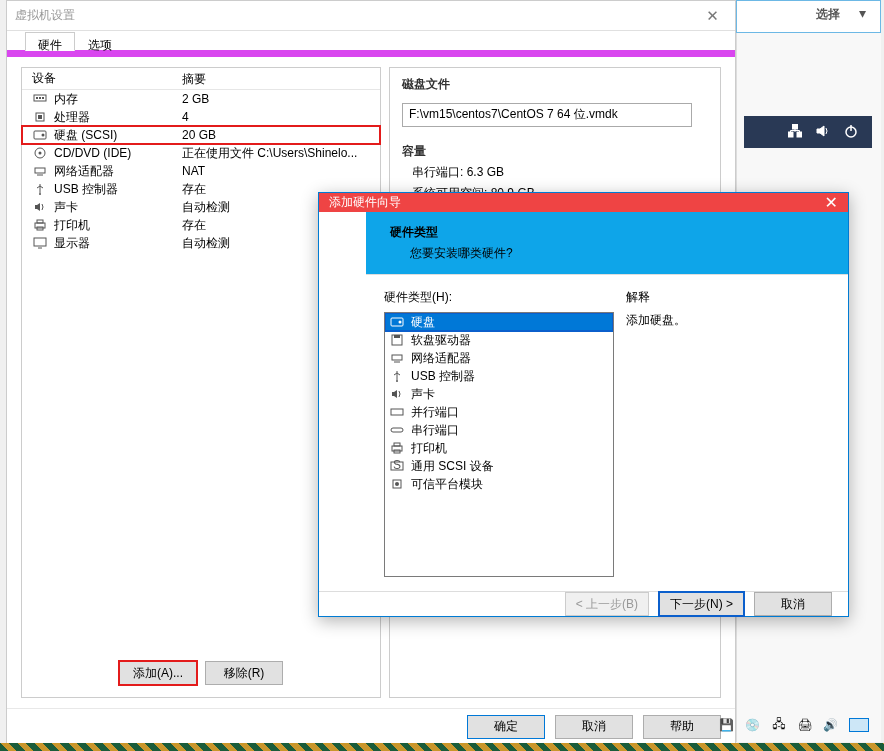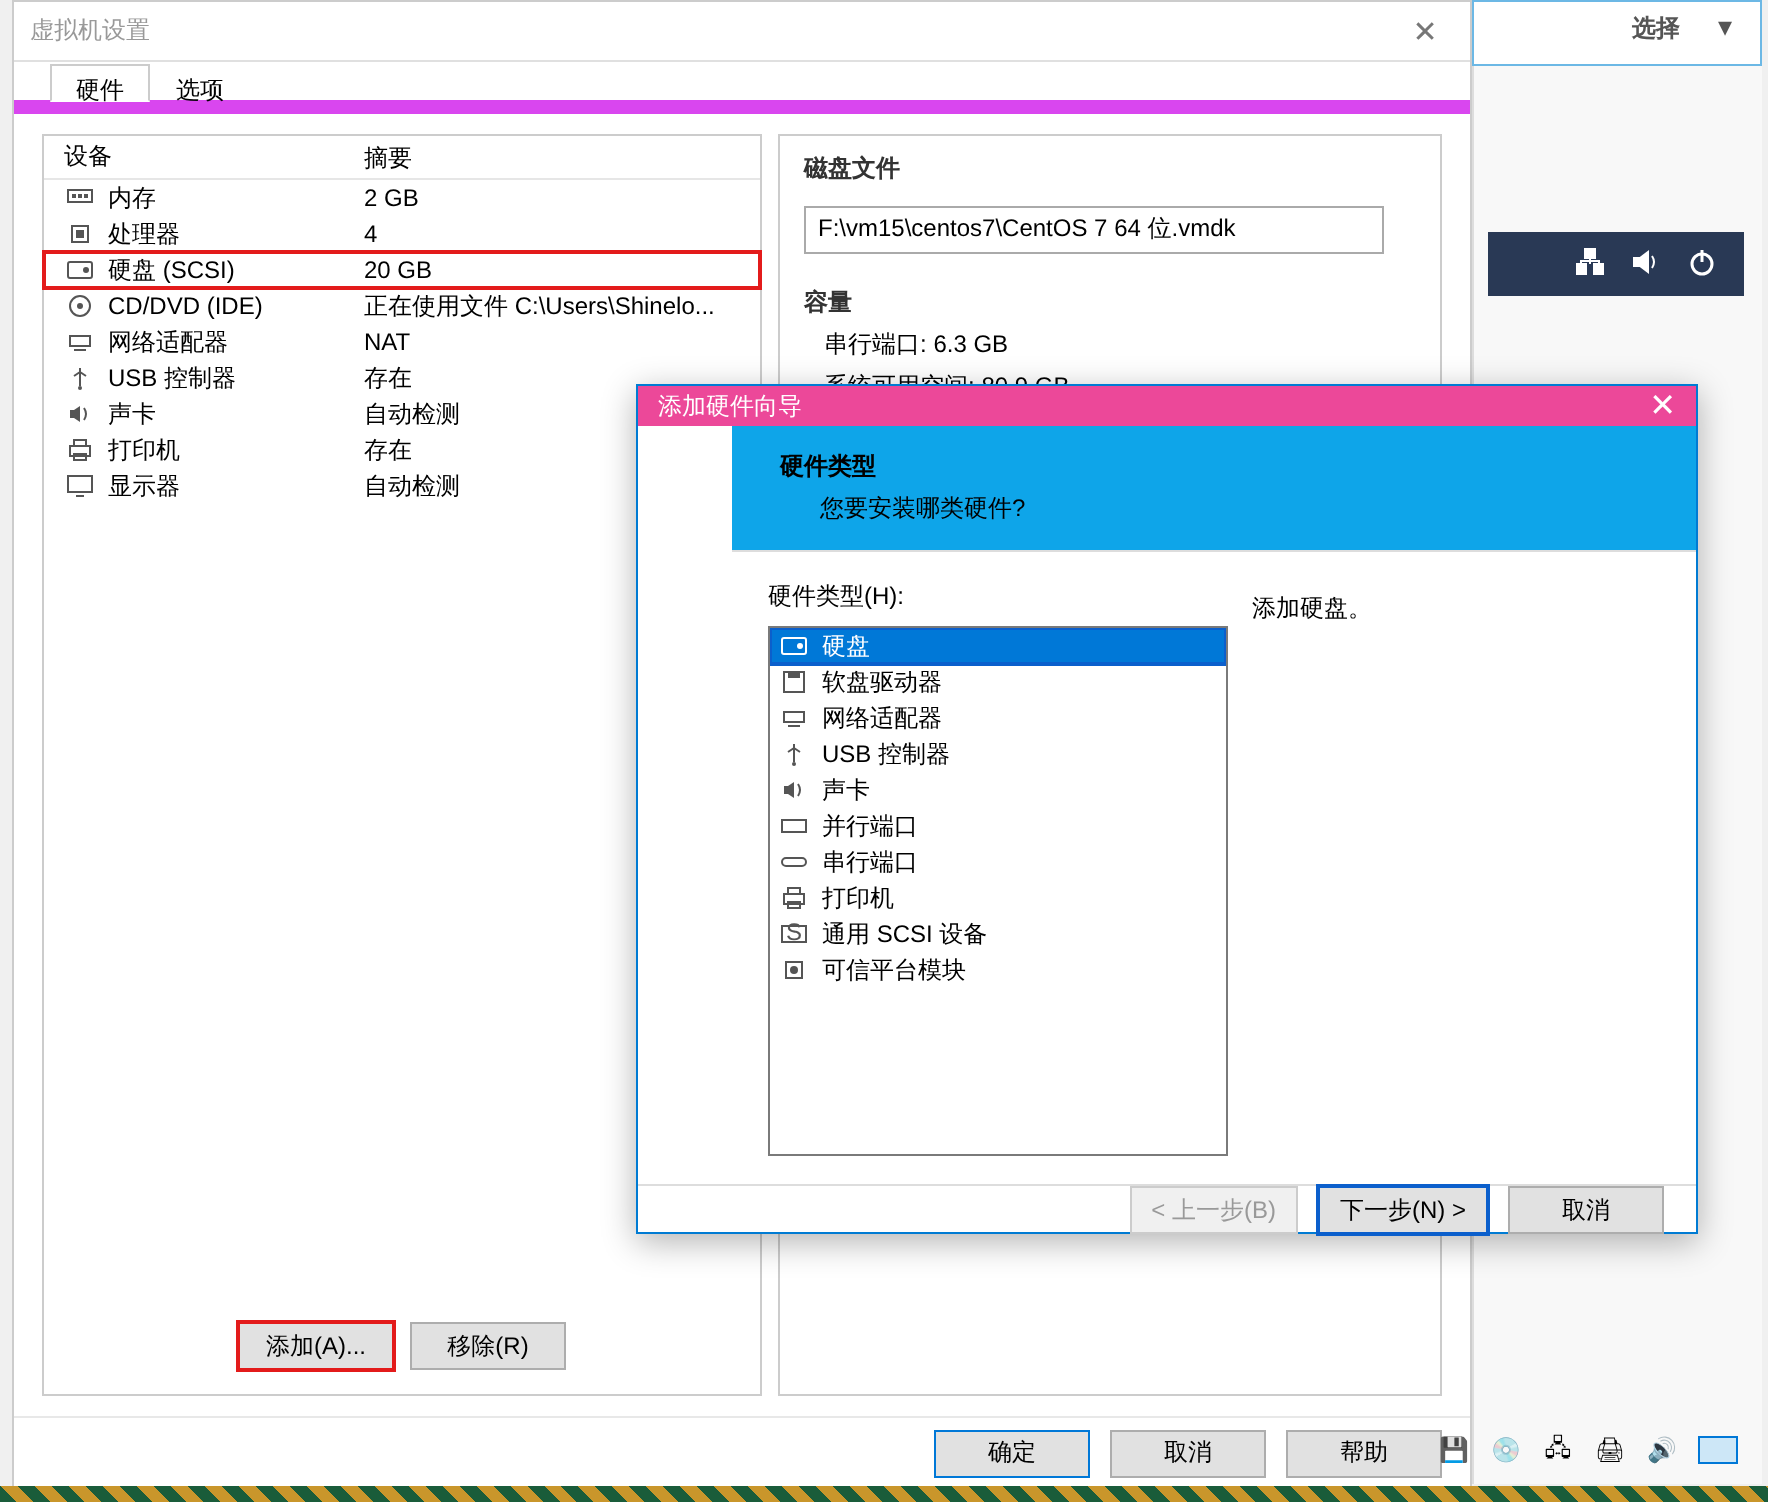--- a/index.html
+++ b/index.html
@@ -33,21 +33,21 @@
 .dialog-footer { height: 36px; display:flex; justify-content:flex-end; align-items:center; gap: 10px; padding-right: 14px; border-top: 1px solid #e8e8e8; }
 
 .btn { min-width: 78px; height: 24px; background: #e1e1e1; border: 1px solid #adadad; padding: 0 10px; cursor: pointer; text-align: center; display:inline-flex; align-items:center; justify-content:center; }
 .btn.default { border: 1px solid #0078d7; }
 
 
 .highlight-red { outline: 2px solid #e31b1b; outline-offset: -1px; }
 
 
 .wizard-dialog { position: absolute; left: 318px; top: 192px; width: 531px; height: 425px; background: #fff; border: 1px solid #007bd3; box-shadow: 0 4px 16px rgba(0,0,0,0.3); display:flex; flex-direction:column; z-index: 50; }
-.wizard-titlebar { height: 28px; background: #ec4899; color: #fff; display:flex; align-items:center; padding: 0 10px; gap: 43px; }
+.wizard-titlebar { height: 28px; background: #ef4444; color: #fff; display:flex; align-items:center; padding: 0 10px; gap: 43px; }
 .wizard-close { margin-left:auto; font-size: 16px; cursor:pointer; }
 .wizard-header { padding: 12px 24px; background: #0ea5e9; border-bottom: 1px solid #ddd; margin-left: 47px; }
 .wizard-header h3 { font-size: 12px; font-weight: bold; }
 .wizard-header p { margin-left: 20px; padding-top: 4px; }
 .wizard-body { flex:1; display:flex; padding: 14px 20px; gap: 12px; margin-left: 45px; }
 .wizard-left { flex: 0 0 230px; }
 .wizard-right { flex: 1; }
 .wizard-label { display:block; margin-bottom: 6px; }
 .hw-list { border: 1px solid #7a7a7a; height: 265px; overflow-y:auto; }
 .hw-list-item { height: 18px; display:flex; align-items:center; padding: 0 4px; cursor:pointer; }
@@ -363,20 +363,21 @@
               <svg width="14" height="12" viewBox="0 0 14 12">
                 <rect x="3" y="2" width="8" height="8" fill="none" stroke="#555"></rect>
                 <circle cx="7" cy="6" r="2" fill="#555"></circle>
               </svg>
             </span>
             <span>可信平台模块</span>
           </div>
         </div>
     </div>
     <div class="wizard-right">
+      <span class="wizard-label">解释</span>
       <div style="margin-top:6px;">添加硬盘。</div>
     </div>
   </div>
   <div class="wizard-footer">
     <button class="btn disabled">
         <span>&lt; 上一步(B)</span>
       </button>
     <button class="btn wizard-highlight">
         <span>下一步(N) &gt;</span>
       </button>

